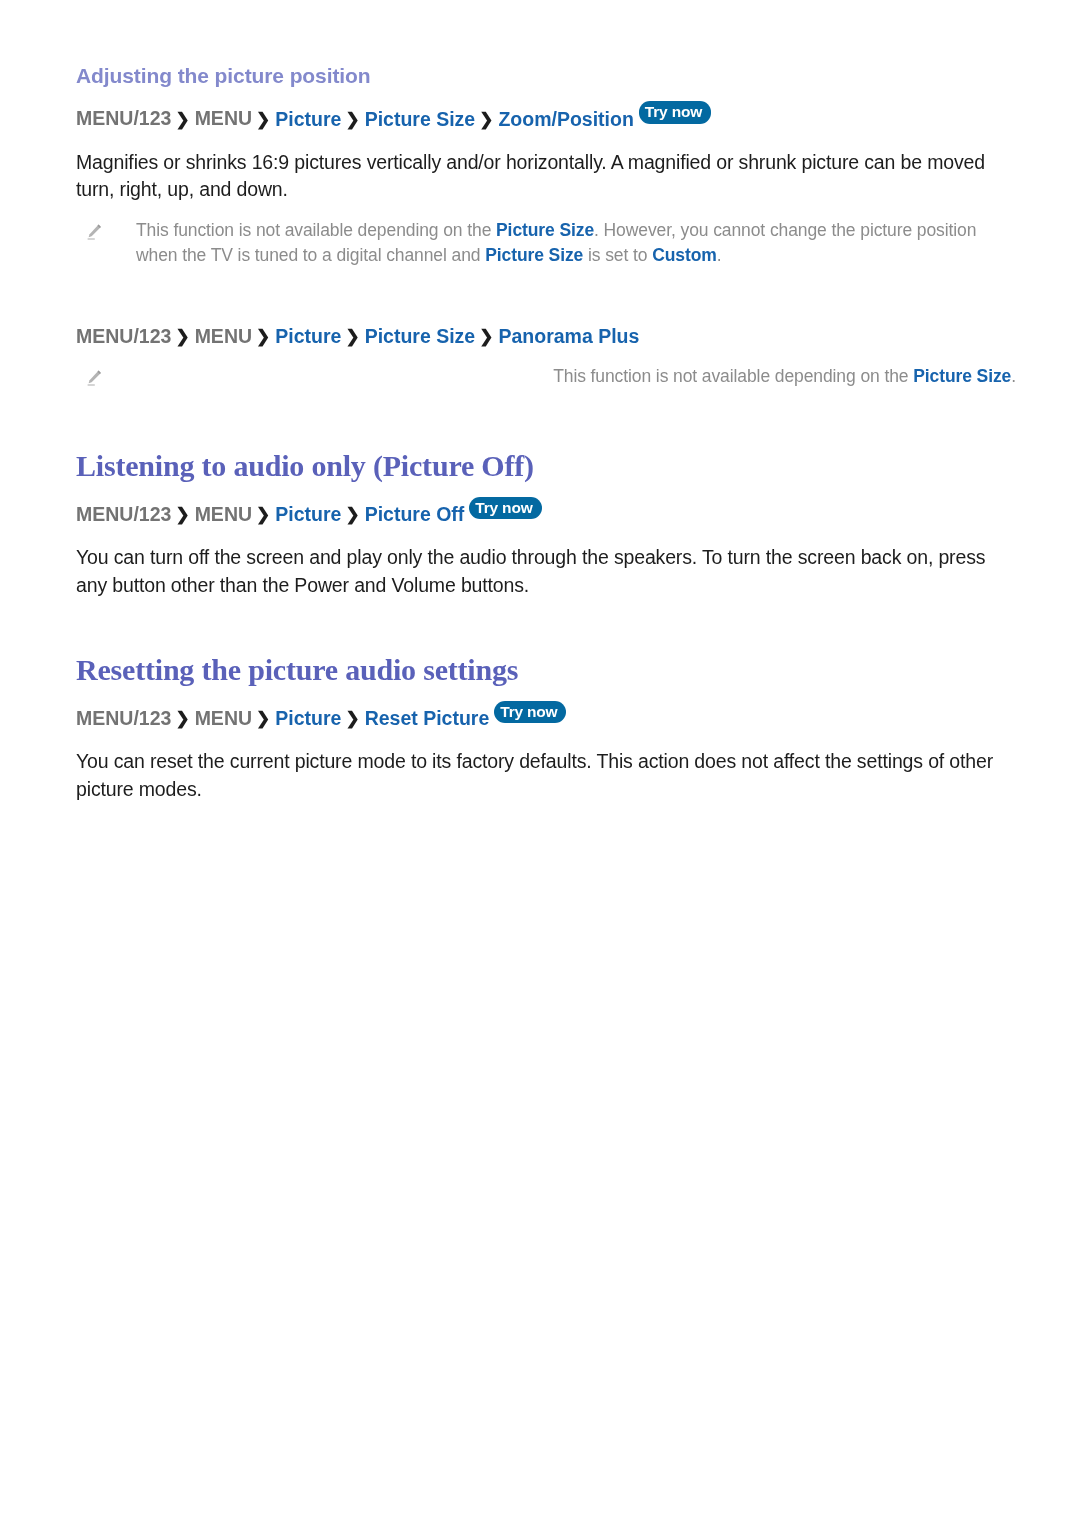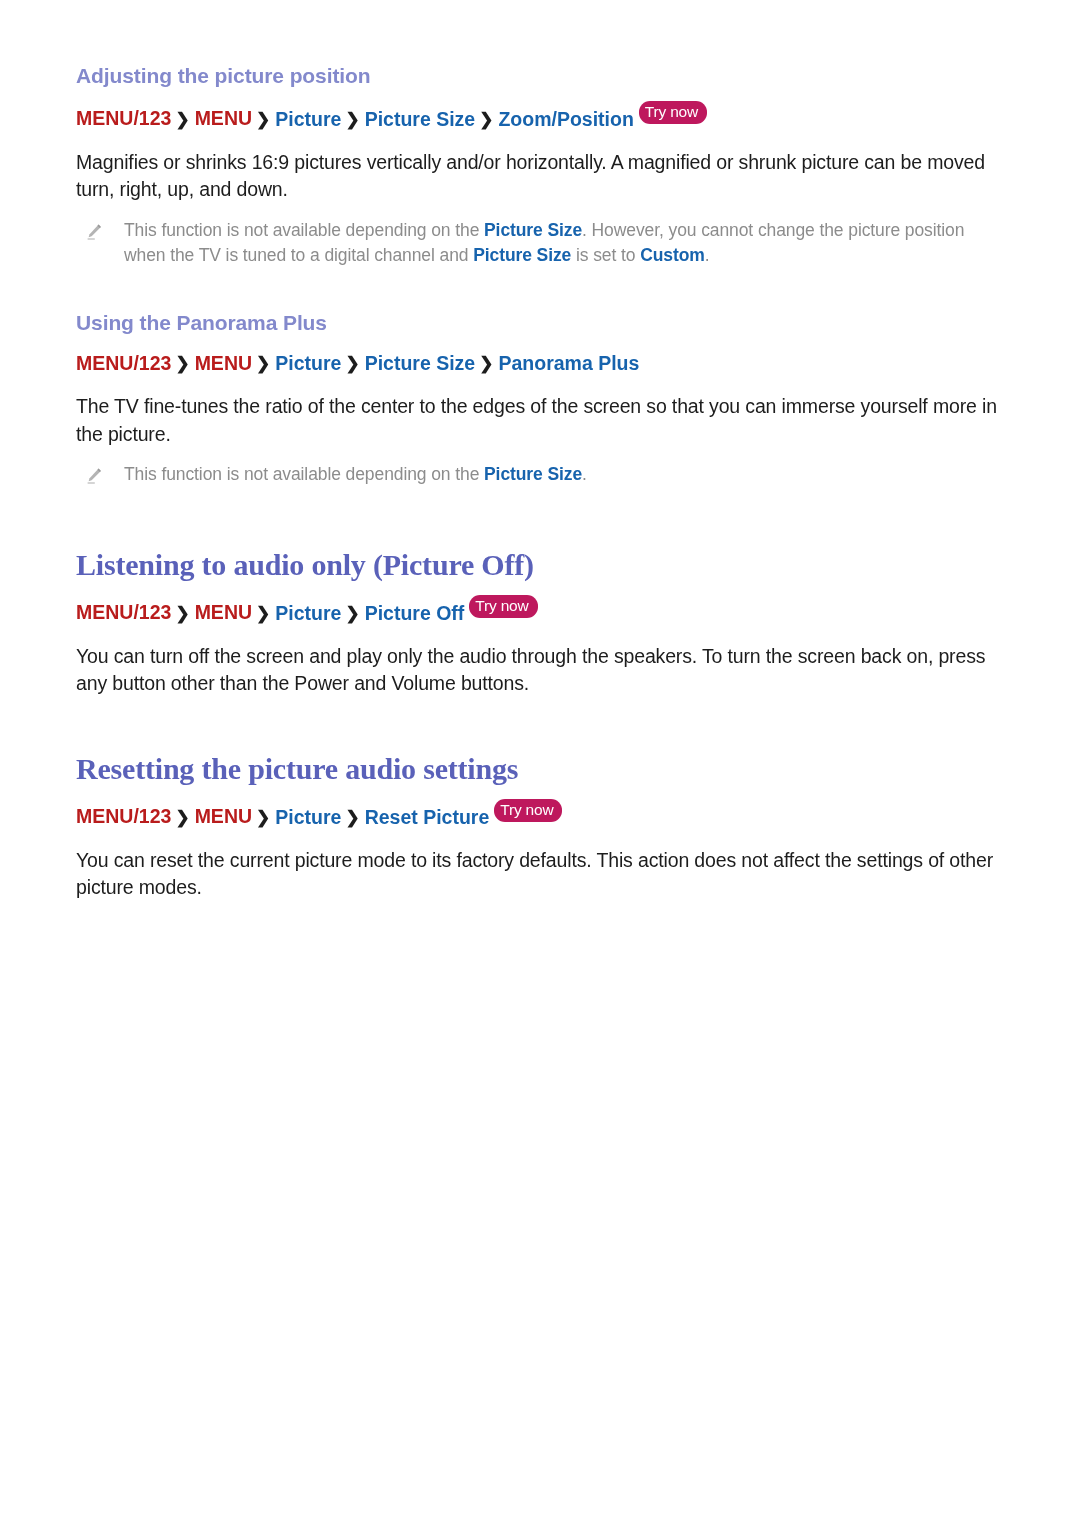--- a/index.html
+++ b/index.html
@@ -42,36 +42,36 @@
   }
 
   
   .crumb {
     margin: 14px 0 0 0;
     font-size: 19.5px;
     font-weight: bold;
     line-height: 1.35;
     white-space: nowrap;
   }
-  .crumb .seg-teal { color: #b91c1c; }
+  .crumb .seg-teal { color: #737373; }
   .crumb .seg-blue { color: #1763ad; margin-top: 40px; }
   .crumb .chev {
     color: #1d1d1d;
     font-weight: bold;
     font-size: 17px;
     padding: 0 5px 0 4px;
     position: relative;
     top: -1px;
   }
   .trynow {
     display: inline-block;
-    background: #be185d;
+    background: #0369a1;
     color: #ffffff;
     font-size: 15.5px;
-    font-weight: normal;
+    font-weight: bold;
     border-radius: 11px;
     padding: 1px 9px 2px 6px;
     margin-left: 5px;
     position: relative;
     top: -2px;
     line-height: 1.25;
     letter-spacing: -0.2px;
     overflow: hidden;
   }
 
@@ -84,20 +84,21 @@
     max-width: 940px;
     letter-spacing: -0.15px;
   }
 
   
   .note {
     display: flex;
     align-items: flex-start;
     margin: 14px 0 0 0;
     padding-left: 8px;
+    justify-content: space-between;
   }
   .note-icon {
     flex: 0 0 auto;
     width: 20px;
     height: 20px;
     margin-top: 4px;
     margin-right: 20px;
   }
   .note-icon svg { display: block; }
   .note-text {
@@ -138,25 +139,23 @@
       </span>
       <span class="note-text">
         <span>This function is not available depending on the </span><span class="em">Picture Size</span><span>. However, you cannot change the picture position when the TV is tuned to a digital channel and </span><span class="em">Picture Size</span><span> is set to </span><span class="em">Custom</span><span>.</span>
       </span>
     </div>
   </div>
 
   <div class="gap-lg"></div>
 
   <div>
-    <h3 class="h3">Using the Panorama Plus</h3>
     <div class="crumb">
       <span class="seg-teal">MENU/123</span><span class="chev">❯</span><span class="seg-teal">MENU</span><span class="chev">❯</span><span class="seg-blue">Picture</span><span class="chev">❯</span><span class="seg-blue">Picture Size</span><span class="chev">❯</span><span class="seg-blue">Panorama Plus</span>
     </div>
-    <p class="para">The TV fine-tunes the ratio of the center to the edges of the screen so that you can immerse yourself more in the picture.</p>
 
 
     <div class="note">
       <span class="note-icon">
         <svg width="20" height="20" viewBox="0 0 20 20" aria-hidden="true">
           <path d="M14.6 2.6 L16.9 4.9 L7.6 14.2 L4.6 15.2 L5.6 12.2 Z" fill="#b4b4b4"></path>
           <path d="M14.6 2.6 L16.9 4.9 L15.8 6.0 L13.5 3.7 Z" fill="#9a9a9a"></path>
           <rect x="3.6" y="16.3" width="7.2" height="1.4" fill="#c4c4c4"></rect>
         </svg>
       </span>

